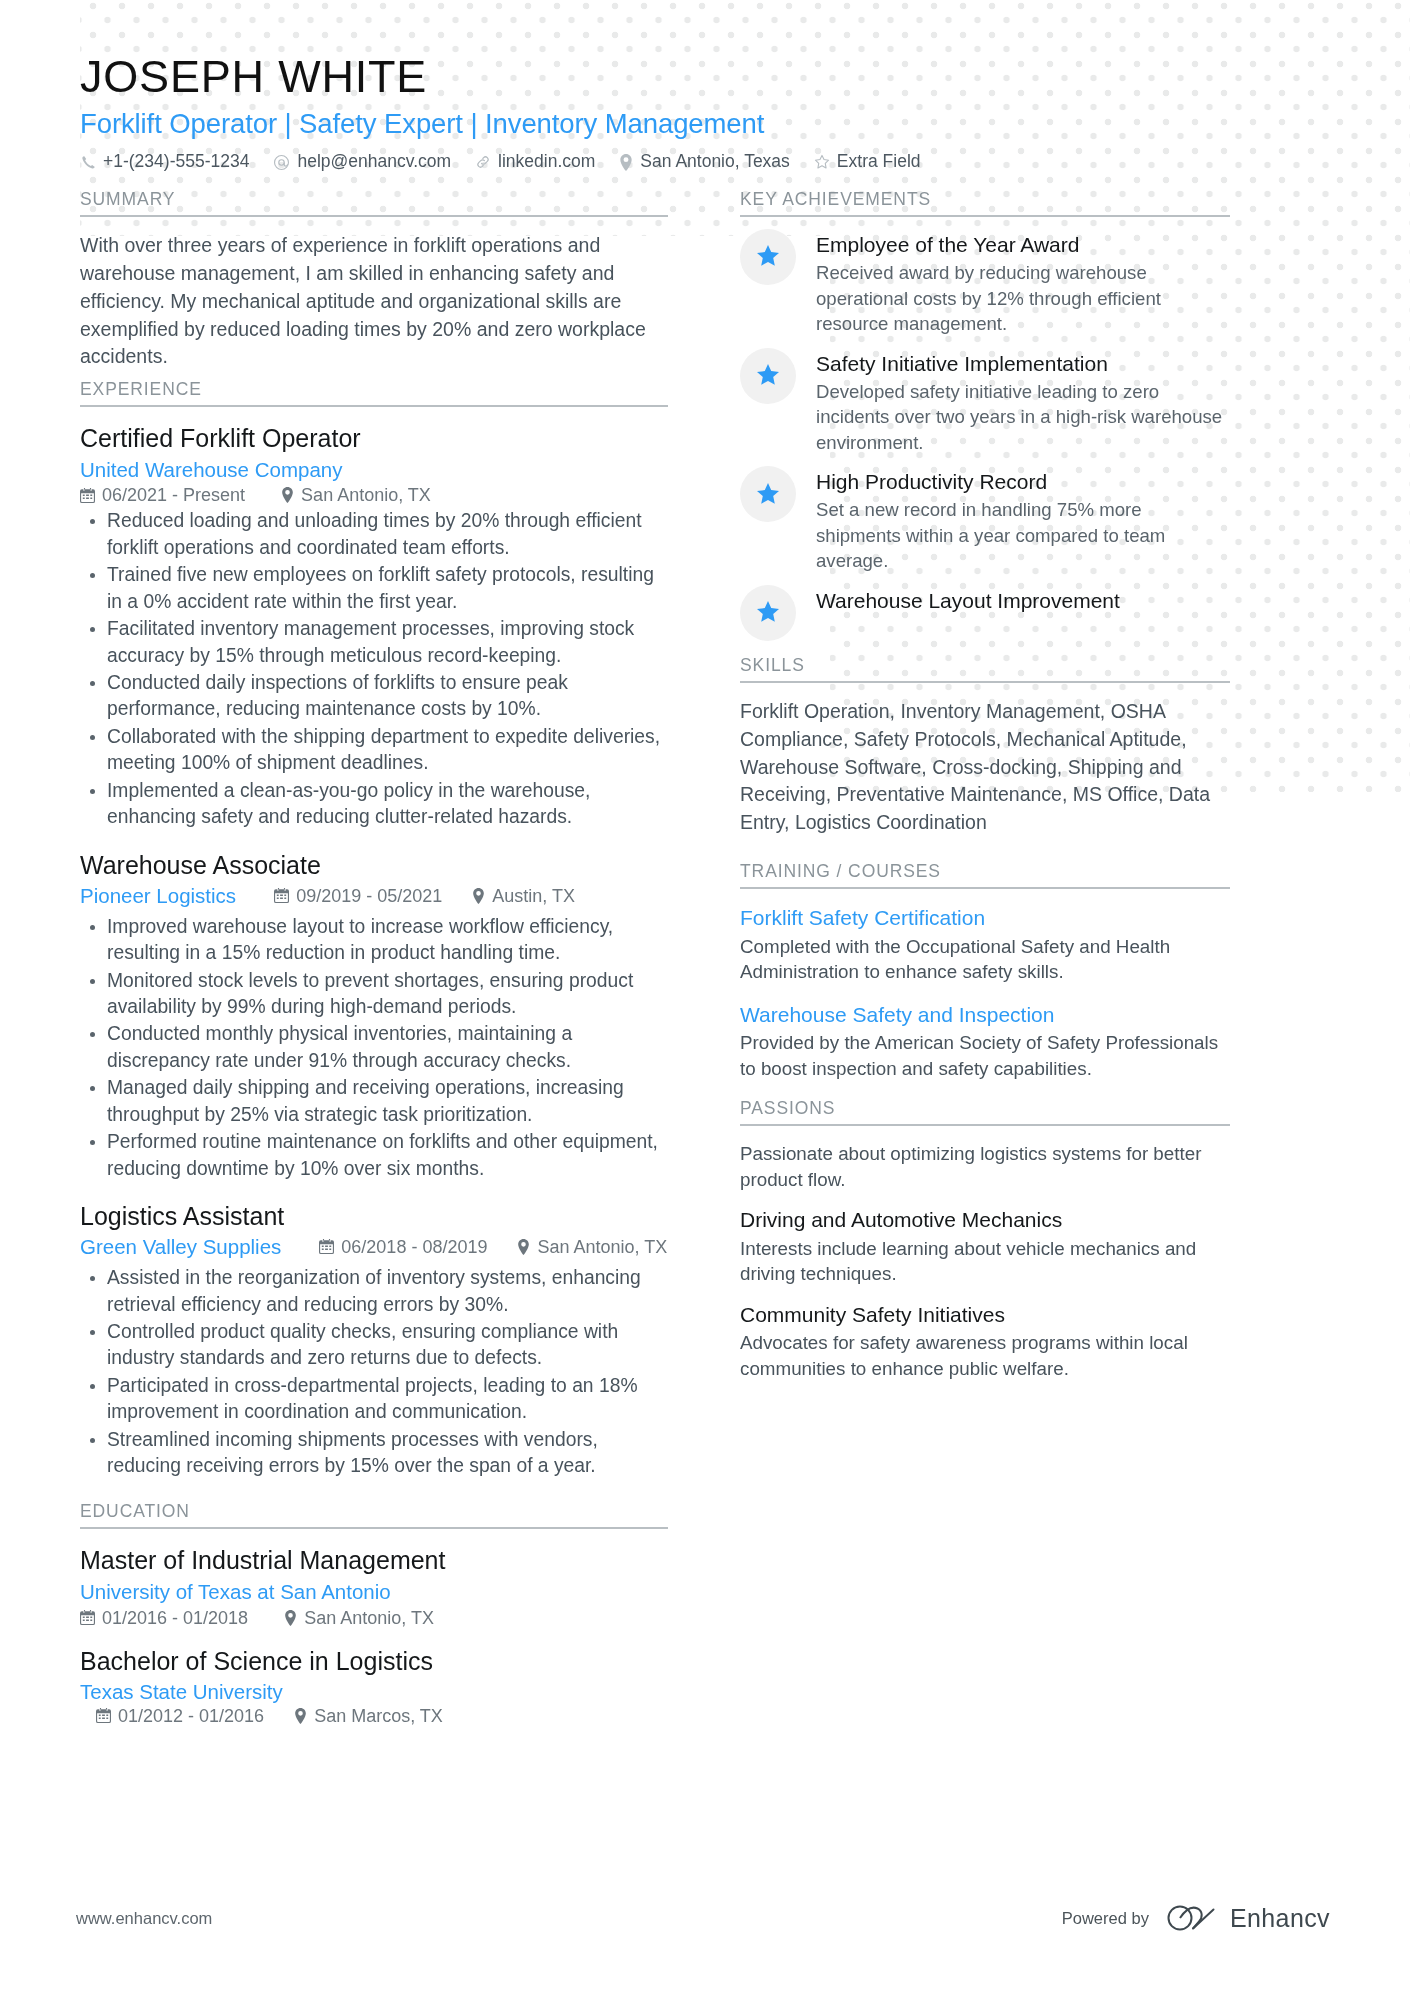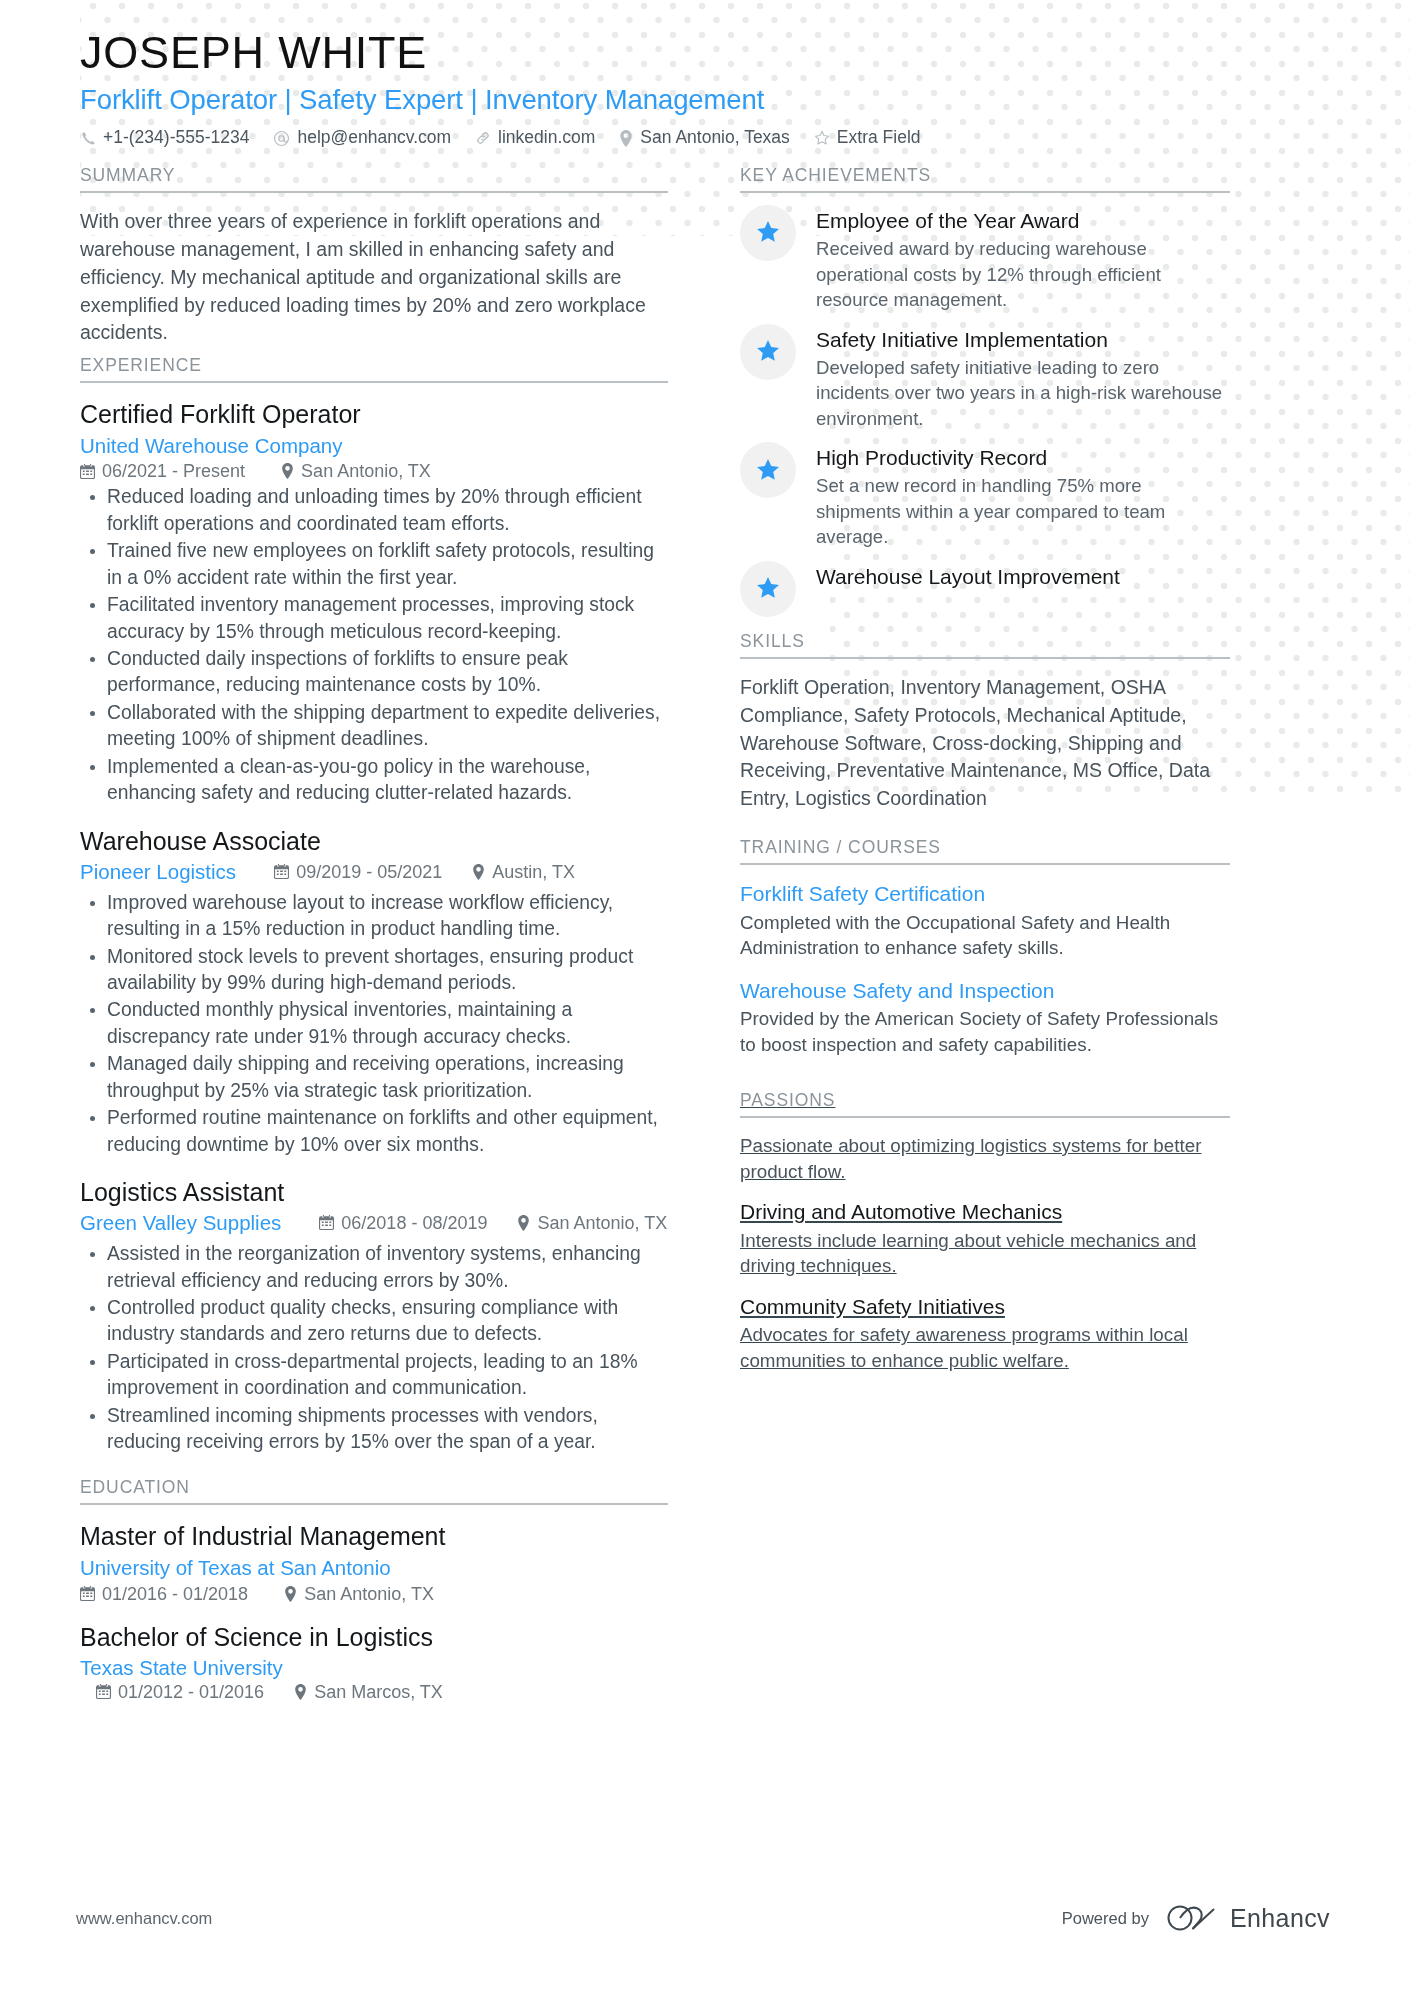--- a/index.html
+++ b/index.html
@@ -53,21 +53,21 @@
 
   .page {
     position: relative;
     z-index: 2;
     width: 1410px;
     height: 1995px;
     padding: 0 80px;
   }
 
   
-  .header { padding-top: 28px; }
+  .header { padding-top: 52px; }
 
   .name {
     font-size: 45px;
     font-weight: 400;
     letter-spacing: 0.8px;
     color: #111111;
     line-height: 1.12;
     white-space: nowrap;
   }
 
@@ -617,21 +617,21 @@
           <div class="tr-title">Forklift Safety Certification</div>
           <div class="tr-desc">Completed with the Occupational Safety and Health Administration to enhance safety skills.</div>
         </div>
 
         <div class="tr-item">
           <div class="tr-title">Warehouse Safety and Inspection</div>
           <div class="tr-desc">Provided by the American Society of Safety Professionals to boost inspection and safety capabilities.</div>
         </div>
       </div>
 
-      <div class="section" style="margin-top:32px;text-decoration:underline;">
+      <div class="section" style="margin-top:16px;">
         <div class="sec-title">PASSIONS</div>
 
         <div class="ps-item">
           <div class="ps-desc">Passionate about optimizing logistics systems for better product flow.</div>
         </div>
 
         <div class="ps-item">
           <div class="ps-title">Driving and Automotive Mechanics</div>
           <div class="ps-desc">Interests include learning about vehicle mechanics and driving techniques.</div>
         </div>

